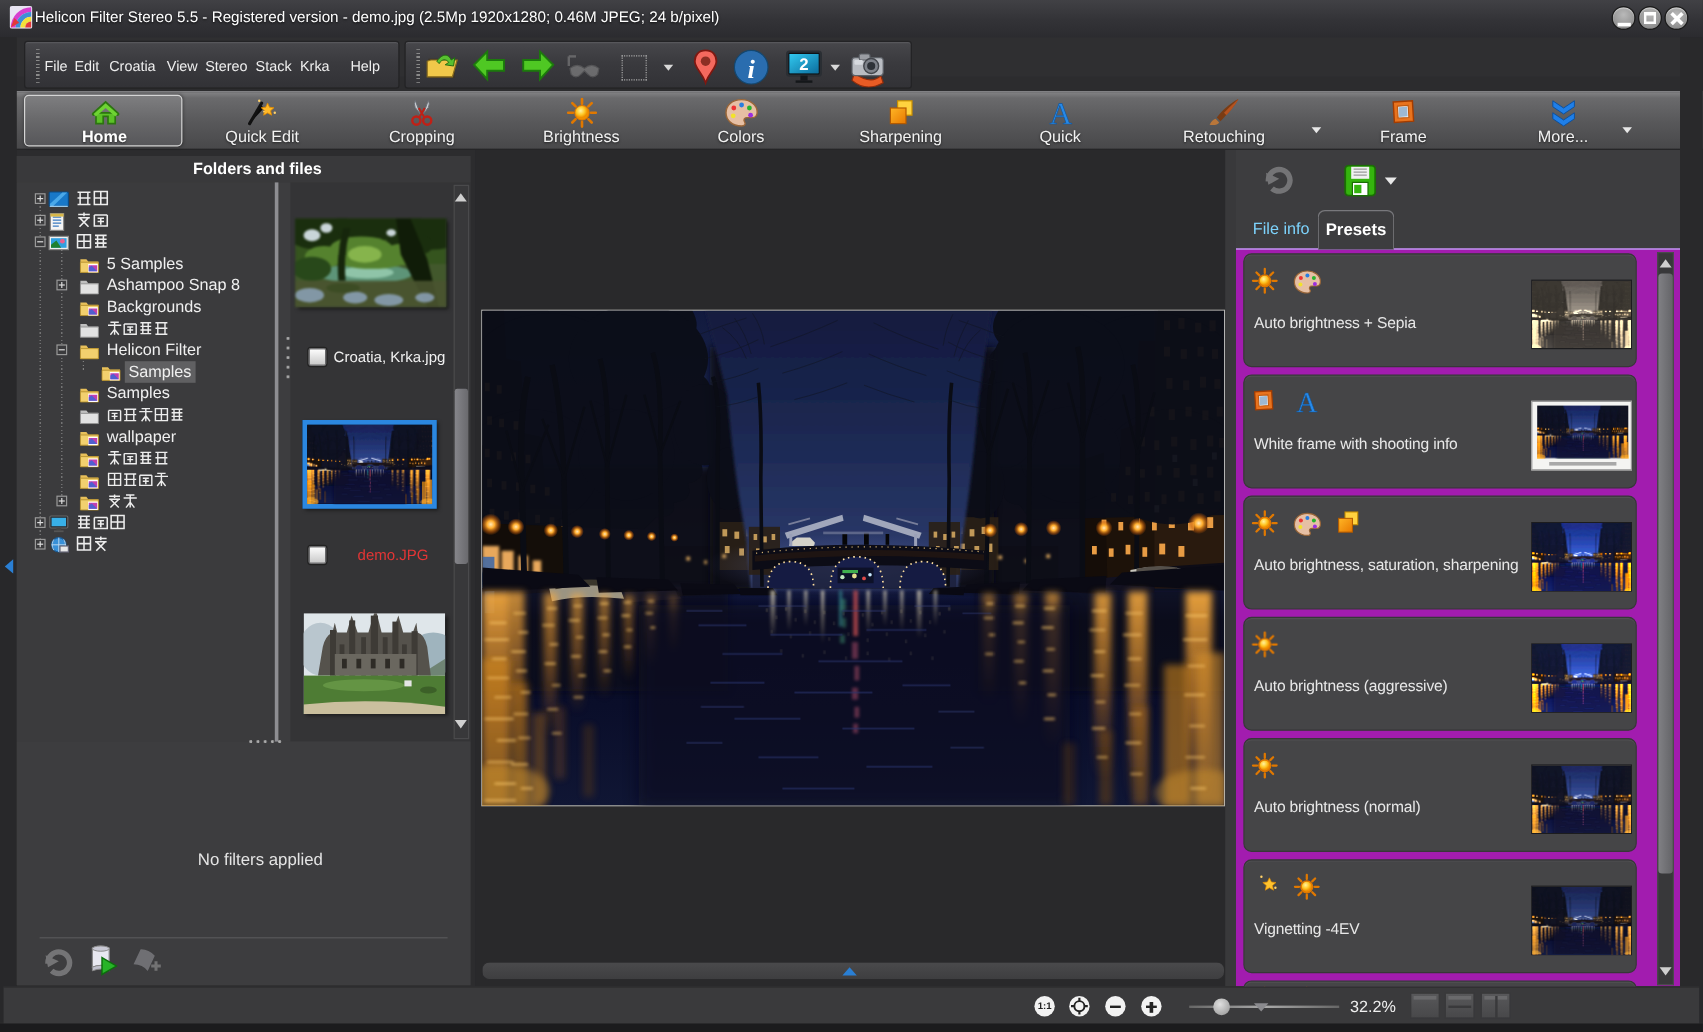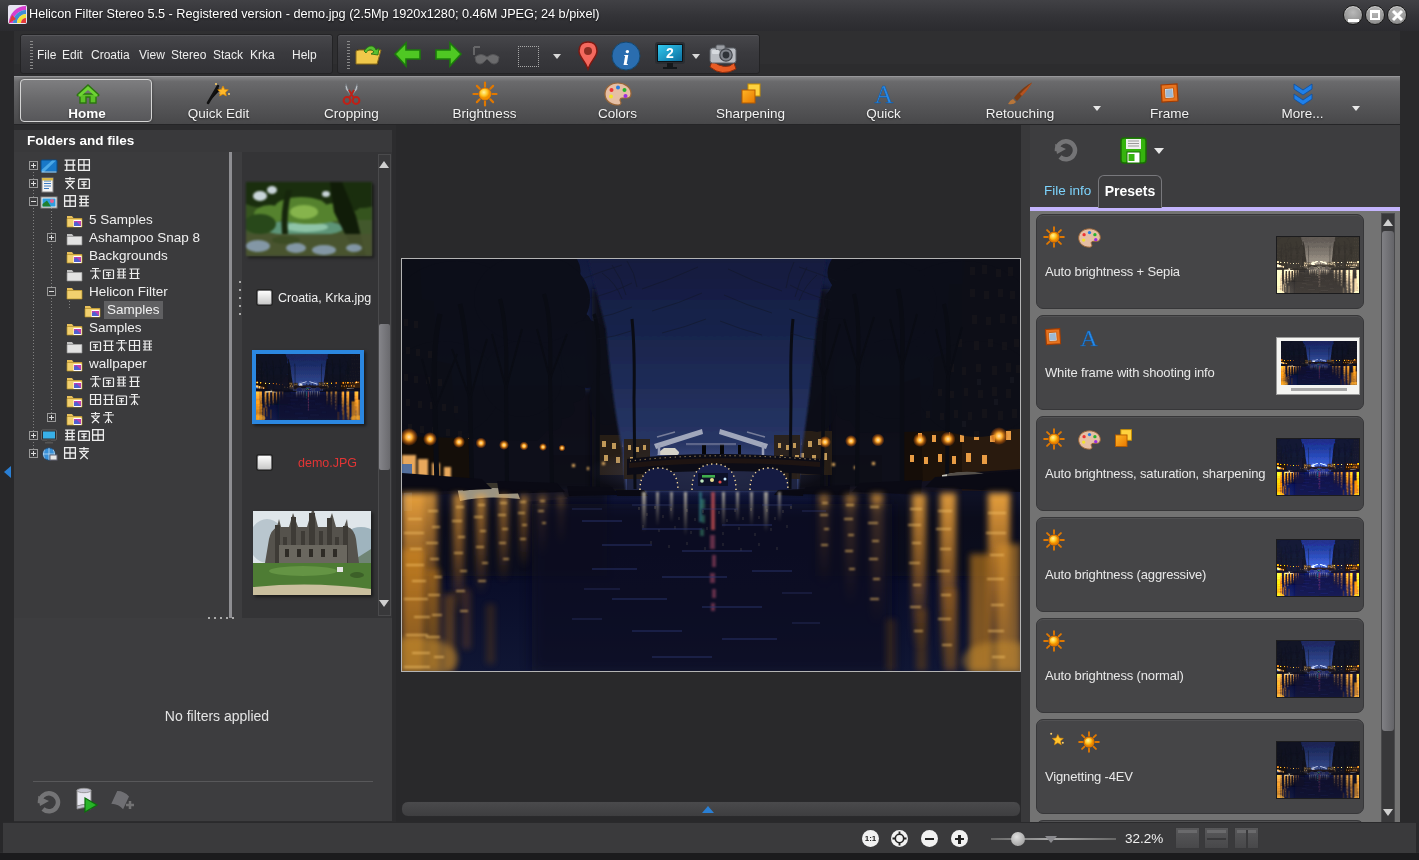--- a/index.html
+++ b/index.html
@@ -16,21 +16,21 @@
 
 #ribbon{position:absolute;left:0;top:76px;width:1419px;height:49px;background:linear-gradient(#828284 0%,#6a6a6c 10%,#59595b 50%,#48484a 100%);border-top:1px solid #97979a;border-bottom:1px solid #252527}
 .rtab{position:absolute;top:2px;height:44px;text-align:center;color:#f2f2f2;font-size:13.5px}
 .rtab .lbl{position:absolute;left:0;right:0;top:27px;text-shadow:0 1px 2px rgba(0,0,0,.6)}
 .rtab .ico{position:absolute;left:0;right:0;top:2px;height:24px}
 #hometab{position:absolute;left:20px;top:79px;width:132px;height:43px;border:1px solid #d5d5d5;border-radius:4px;background:linear-gradient(#7e7e80 0%,#6a6a6c 45%,#57575a 100%);box-shadow:0 0 3px rgba(0,0,0,.4)}
 .tsep{position:absolute;top:77px;width:1px;height:5px;background:#8b8b8d}
 
 #leftedge{position:absolute;left:0;top:31px;width:14px;height:821px;background:#28282a}
 #leftpanel{position:absolute;left:14px;top:130px;width:378px;height:691px;background:#3d3d3f}
-.phead{background:#39393b;color:#fff;font-weight:bold;font-size:13.5px;padding-left:13px;}
+.phead{background:#39393b;color:#fff;font-weight:bold;font-size:13.5px;padding-left:23px;text-align:center;}
 #tree{position:absolute;left:0;top:22px;width:216px;height:466px;background:#3b3b3d;color:#f0f0f0;font-size:13.5px}
 #thumbs{position:absolute;left:228px;top:22px;width:150px;height:466px;background:#343436}
 #history{position:absolute;left:0;top:488px;width:378px;height:203px;background:#3d3d3f}
 #canvas{position:absolute;left:396px;top:125px;width:625px;height:697px;background:#29292b}
 #splitter{position:absolute;left:1021px;top:125px;width:9px;height:697px;background:#39393b}
 #rightpanel{position:absolute;left:1030px;top:125px;width:370px;height:697px;background:#3d3d3f}
 #rightedge{position:absolute;left:1400px;top:31px;width:19px;height:821px;background:#29292b}
 #statusbar{position:absolute;left:3px;top:822px;width:1413px;height:31px;background:#3a3a3c;border-top:1px solid #2a2a2c}
 #botborder{position:absolute;left:0;top:853px;width:1419px;height:7px;background:#1b1b1d}
 
@@ -1056,21 +1056,21 @@
     <svg class="abs" style="left:90px;top:12px" width="27" height="27" viewBox="0 0 27 27">
       <rect x="1" y="1" width="25" height="25" rx="3" fill="#35b40e" stroke="#1a6e04" stroke-width="1.5"></rect>
       <rect x="6" y="2" width="15" height="10" fill="#f0f0f0"></rect>
       <path d="M8 4 h11 M8 6.5 h11 M8 9 h11" stroke="#999" stroke-width="1"></path>
       <rect x="7" y="15" width="13" height="11" fill="#fff" stroke="#1a6e04"></rect>
       <rect x="8.5" y="17" width="6" height="7" fill="#35b40e"></rect>
     </svg>
     <div class="abs" style="left:124px;top:23px;width:0;height:0;border-left:5px solid transparent;border-right:5px solid transparent;border-top:6px solid #e8e8e8"></div>
     <div class="abs" style="left:14px;top:58px;font-size:13.5px;color:#7dd3fc">File info</div>
     <div class="abs" style="left:68px;top:50px;width:64px;height:33px;border:1px solid #78787c;border-bottom:none;border-radius:6px 6px 0 0;background:#3d3d3f;text-align:center;font-weight:bold;color:#fff;font-size:14px;line-height:31px;z-index:3">Presets</div>
-    <div class="abs" style="left:0;top:82px;width:370px;height:615px;background:#737373;border-top:4px solid #c4b5fd;overflow:hidden" id="plist">
+    <div class="abs" style="left:0;top:82px;width:370px;height:615px;background:#a21caf;border-top:1px solid #c4b5fd;overflow:hidden" id="plist">
         <div class="card" style="top:3px">
           <svg class="abs" style="left:5px;top:10px" width="24" height="24" viewBox="0 0 28 26">
             <g stroke="#e07800" stroke-width="2.2" stroke-linecap="round">
               <path d="M14 1.5 v4 M14 20.5 v4 M2.5 13 h4 M21.5 13 h4 M5.9 4.9 l2.8 2.8 M19.3 18.3 l2.8 2.8 M5.9 21.1 l2.8-2.8 M19.3 7.7 l2.8-2.8"></path>
             </g>
             <circle cx="14" cy="13" r="5.6" fill="url(#sung)" stroke="#e07800" stroke-width="1.6"></circle>
           </svg>
           <svg class="abs" style="left:40px;top:12px" width="25" height="22" viewBox="0 0 30 26">
             <path d="M15 2 C7 2 2 7 2 13 c0 6 5 11 13 11 c3 0 3.5 -2 2.5 -3.5 c-1 -1.6 -.5 -3.5 2 -3.5 l4.5 0 c2.5 0 4 -2 4 -4.5 C28 6.5 22 2 15 2 z" fill="#e6bfa4" stroke="#9a6638" stroke-width="1.2"></path>
             <circle cx="8.5" cy="9" r="2" fill="#e33"></circle>

